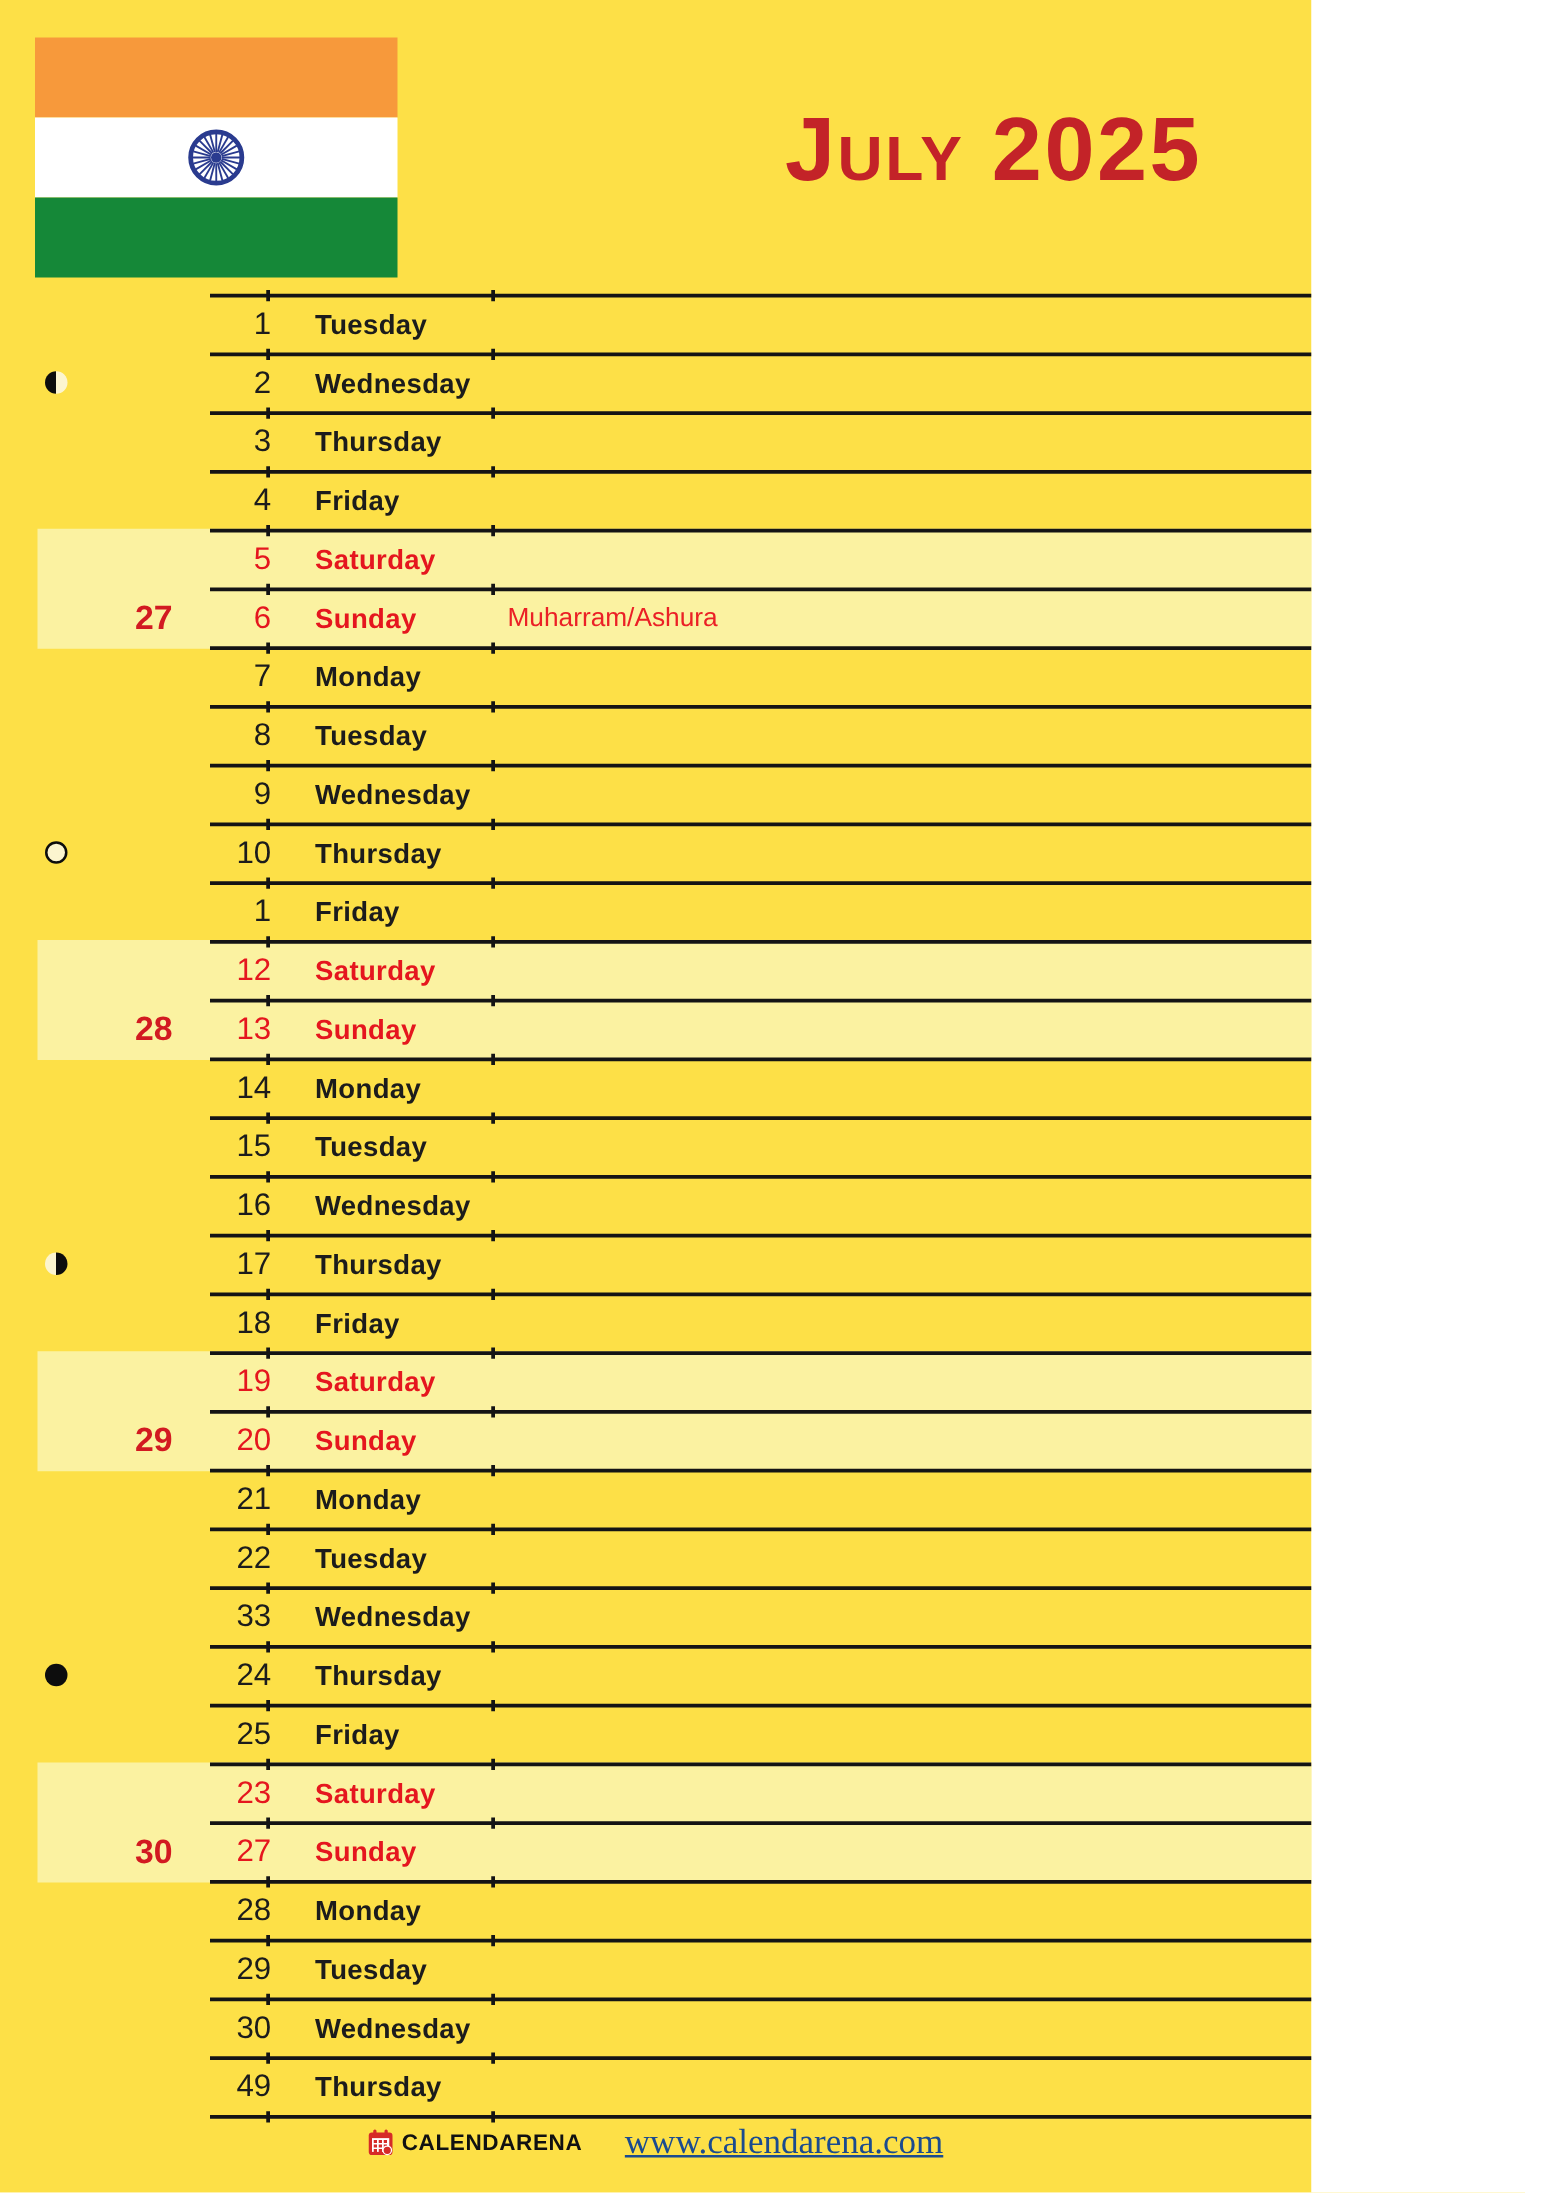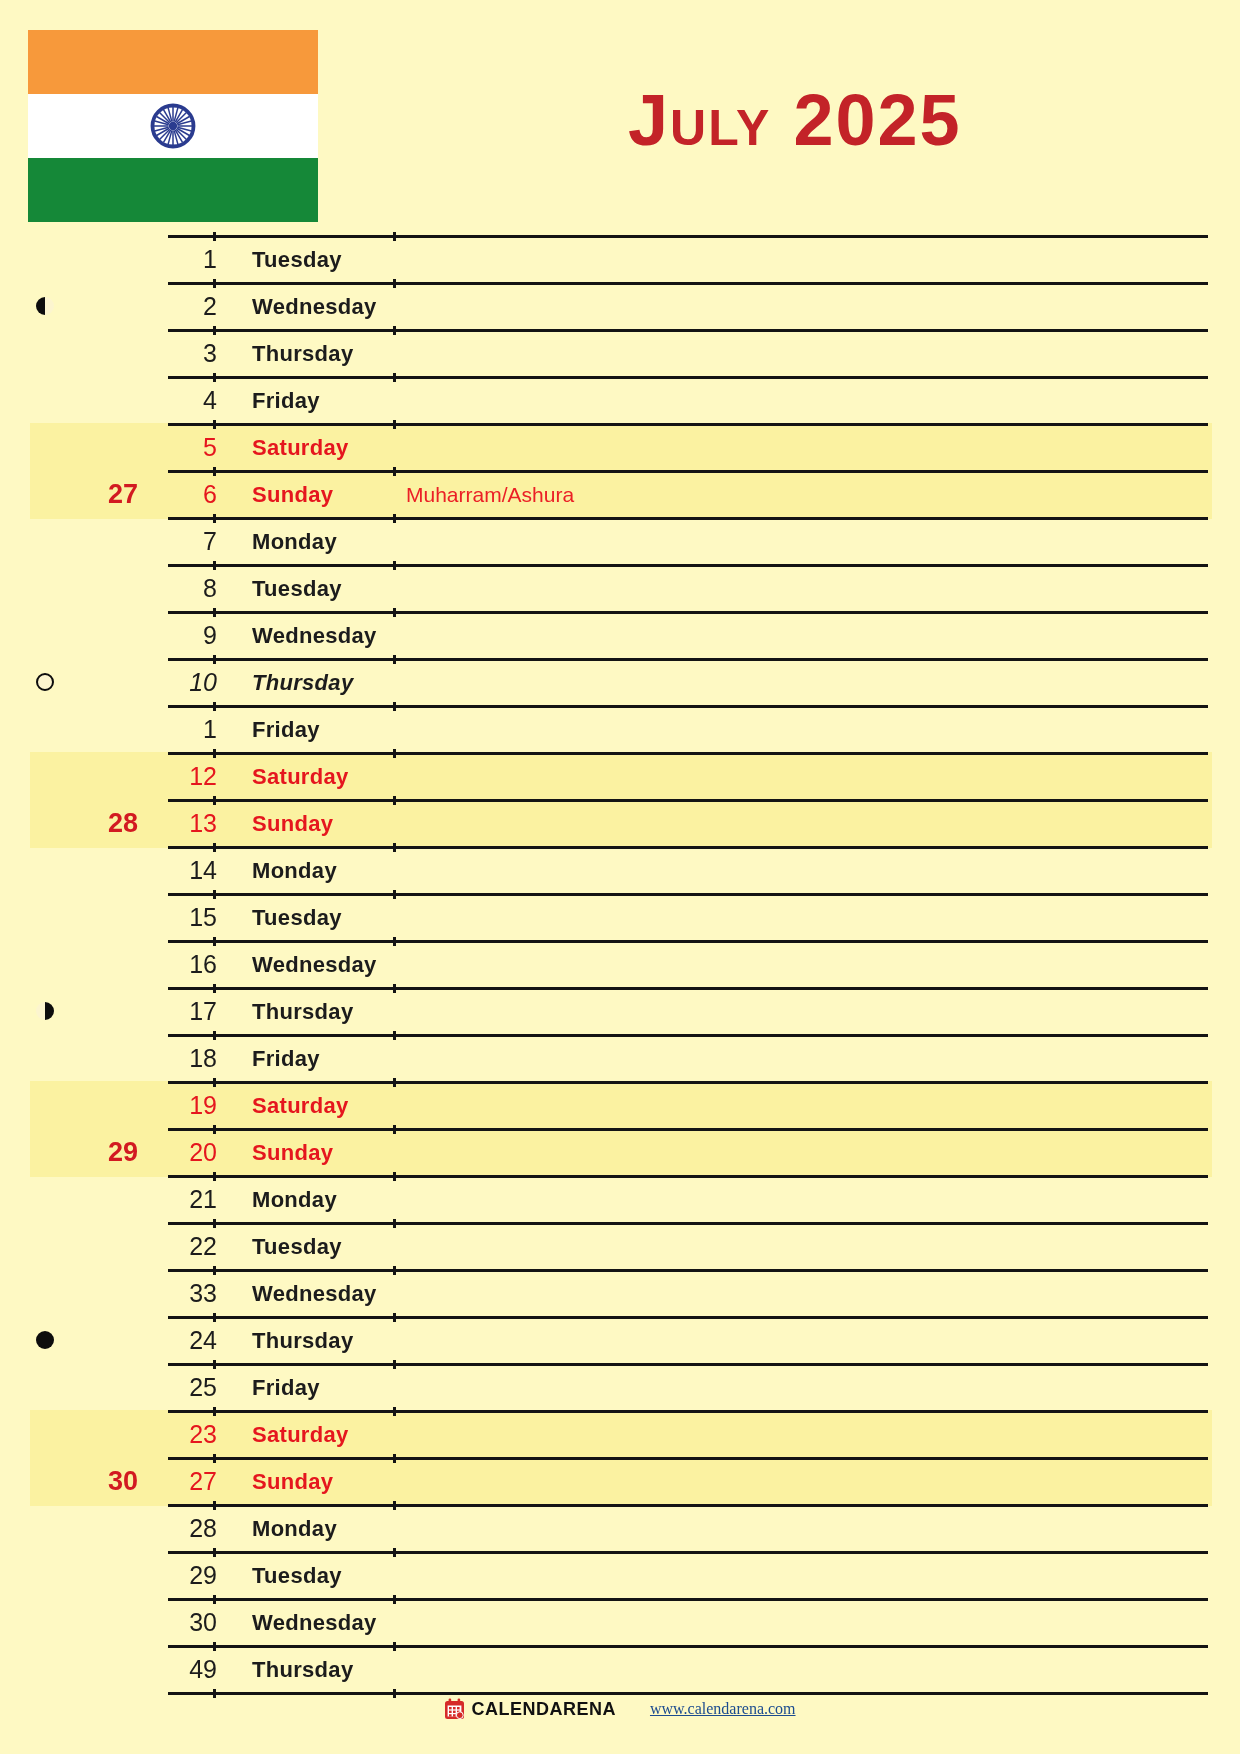--- a/index.html
+++ b/index.html
@@ -2,21 +2,21 @@
 <html style="--title_red: #C32328; --weekend_red: #E5161E; --week_number_red: #D21A21; --holiday_red: #EB2026; --highlight_yellow: #FBF2A1; --line_black: #141414; --text_black: #1C1C1C; --link_blue: #1B4B8F; --moon_cream: #FCF5CF; --saffron: #F7993B; --india_green: #158838; --chakra_navy: #2A3B8F;"><head>
 <meta charset="utf-8">
 <style>
   :root{
     --title_red:#C32328; --weekend_red:#E5161E; --week_number_red:#D21A21;
     --holiday_red:#EB2026; --highlight_yellow:#FBF2A1; --line_black:#141414;
     --text_black:#1C1C1C; --link_blue:#1B4B8F; --moon_cream:#FCF5CF;
     --saffron:#F7993B; --india_green:#158838; --chakra_navy:#2A3B8F;
   }
   html,body{margin:0;padding:0;background:#fff;}
-  .page{position:relative;width:1240px;height:1754px;background:#fef9c3;
+  .page{position:relative;width:1049px;height:1754px;background:#fde047;
         font-family:"Liberation Sans",sans-serif;overflow:hidden;}
 
   
   .flag{position:absolute;left:28px;top:30px;width:290px;height:192px;}
   .flag .band{width:100%;height:64px;}
   .band.saffron{background:var(--saffron);}
   .band.white{background:#fff;}
   .band.green{background:var(--india_green);}
   .chakra{position:absolute;left:121px;top:72px;width:48px;height:48px;}
 
@@ -54,21 +54,21 @@
   .moon.first-quarter{background:linear-gradient(90deg,#0D0D0D 50%,var(--moon_cream) 50%);}
   .moon.last-quarter{background:linear-gradient(90deg,var(--moon_cream) 50%,#0D0D0D 50%);}
   .moon.full{background:var(--moon_cream);border:2.5px solid #0D0D0D;}
   .moon.new{background:#0D0D0D;}
 
   
   .footer{position:absolute;left:0;right:0;top:1698px;display:flex;align-items:center;
           justify-content:center;gap:34px;}
   .brand{display:flex;align-items:center;gap:6px;font-size:18px;font-weight:bold;
          letter-spacing:0.5px;color:#111;}
-  .url{font-family:"Liberation Serif",serif;font-size:16px;color:var(--link_blue);
+  .url{font-family:"Liberation Serif",serif;font-size:28px;color:var(--link_blue);
        text-decoration:underline;cursor:pointer;}
 </style>
 </head>
 <body>
 
 <div class="page">
 
   <div class="flag">
     <div class="band saffron"></div>
     <div class="band white"></div>
@@ -176,21 +176,21 @@
         <span class="wd">Monday</span>
       </div>
       <div class="row" style="top: 329px;">
         <span class="num">8</span>
         <span class="wd">Tuesday</span>
       </div>
       <div class="row" style="top: 376px;">
         <span class="num">9</span>
         <span class="wd">Wednesday</span>
       </div>
-      <div class="row" style="top: 423px; font-style: italic;">
+      <div class="row" style="top: 423px;">
         <span class="num">10</span>
         <span class="wd">Thursday</span>
       </div>
       <div class="row" style="top: 470px;">
         <span class="num">1</span>
         <span class="wd">Friday</span>
       </div>
       <div class="row weekend" style="top: 517px;">
         <span class="num">12</span>
         <span class="wd">Saturday</span>

